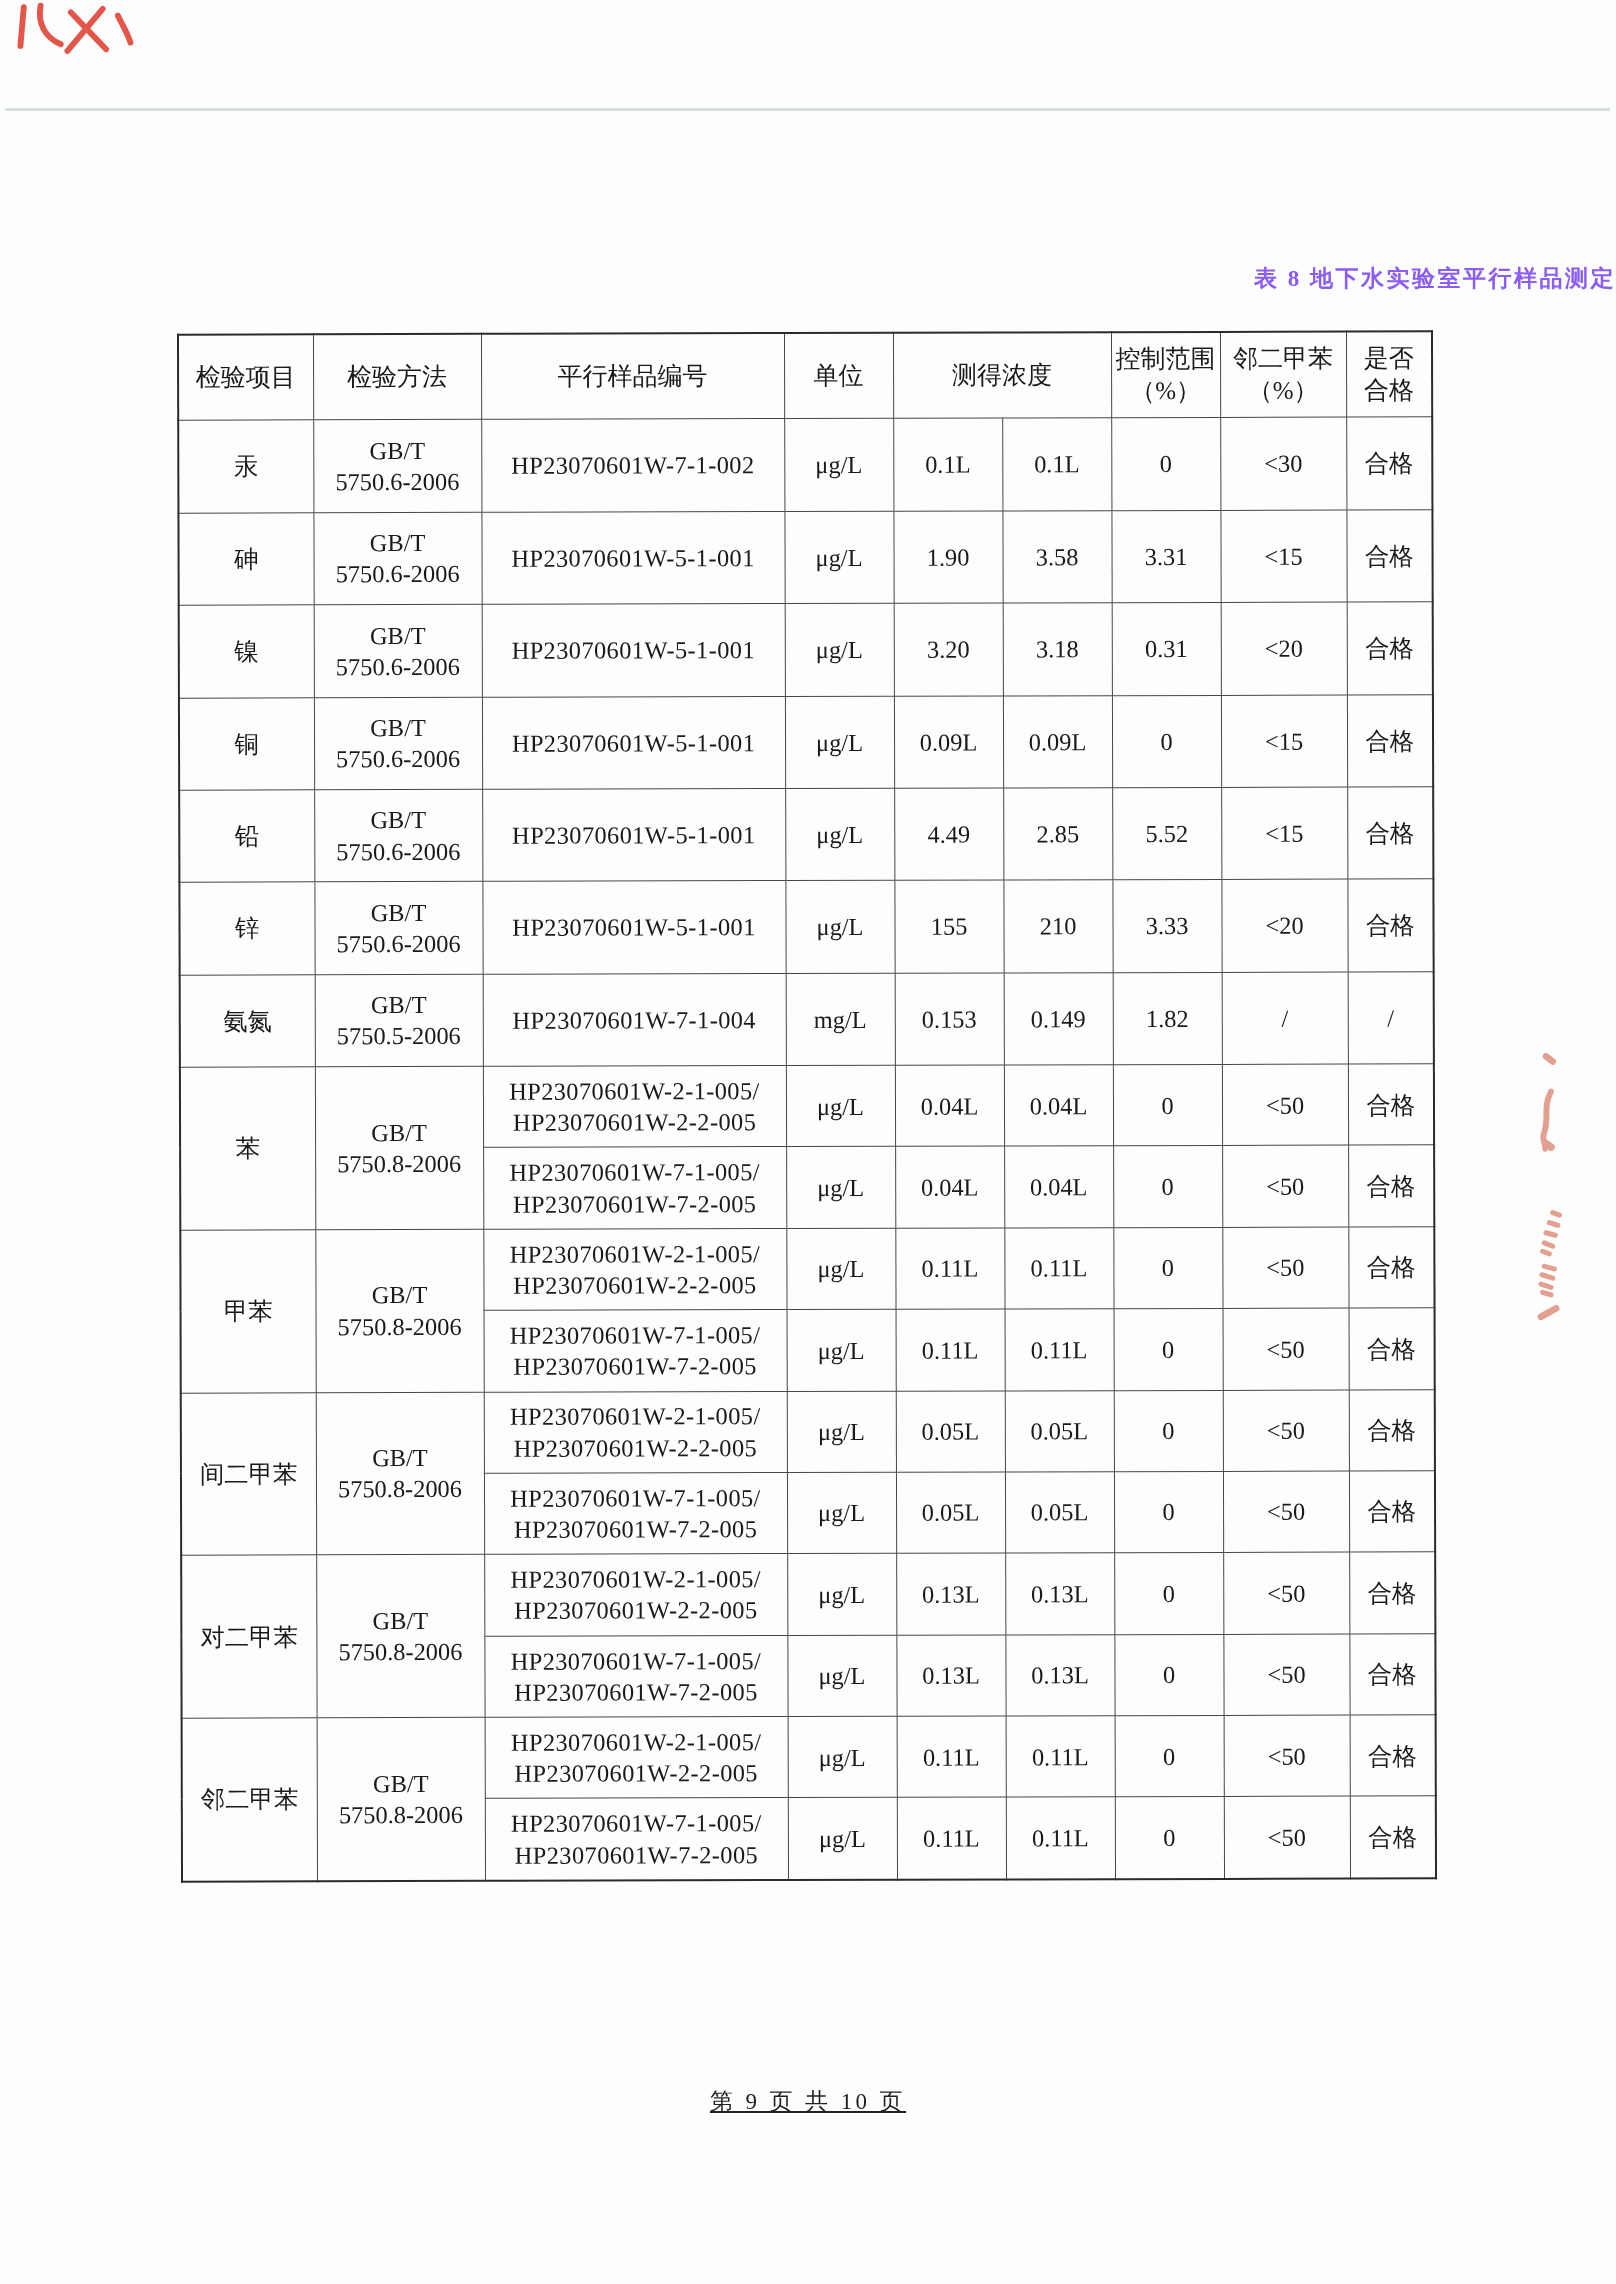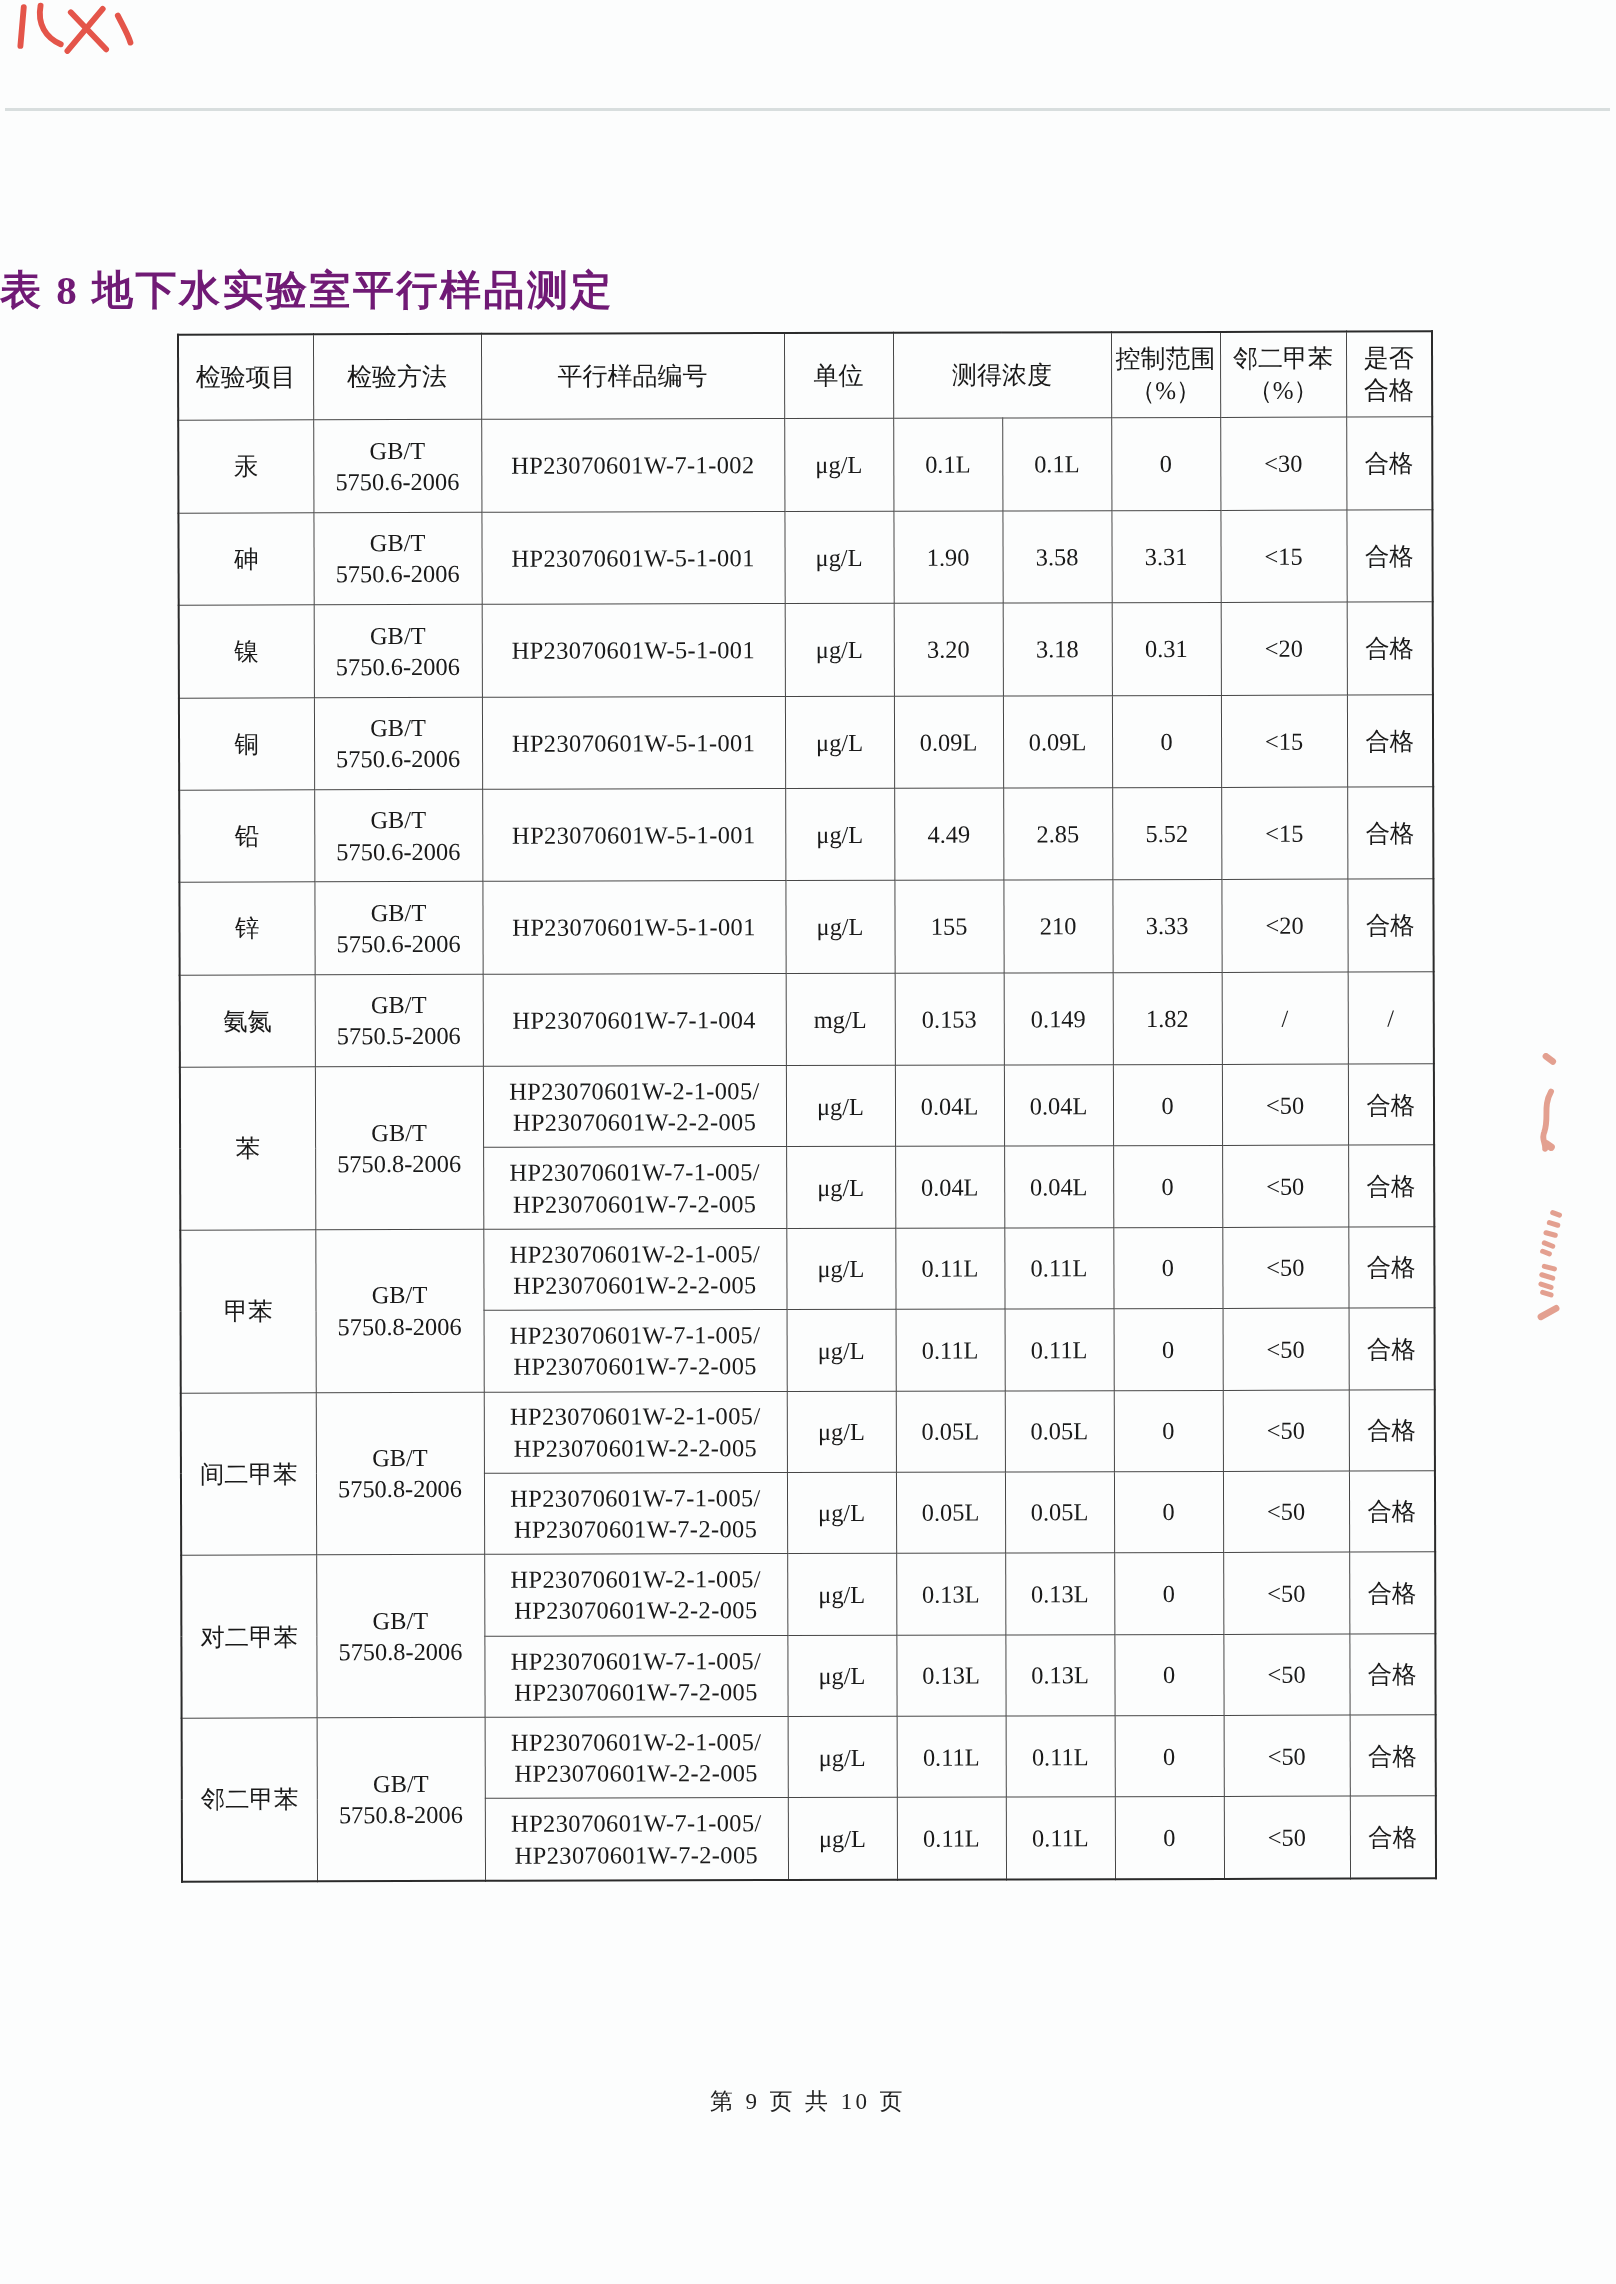--- a/index.html
+++ b/index.html
@@ -7,22 +7,22 @@
     width:1616px;height:2284px;position:relative;overflow:hidden;
     background:#fcfdfd;color:#1c1c1c;
     font-family:"Liberation Serif","DejaVu Serif",serif;
   }
   .scan-line{
     position:absolute;left:5px;top:108px;width:1605px;height:2.5px;
     background:#ccd3d3;opacity:.75;
   }
   .page-title{
     position:absolute;left:0;top:263px;width:100%;
-    text-align:left;font-size:41px;font-weight:bold;letter-spacing:2.5px;
-    color:#701a75;
+    text-align:right;font-size:23px;font-weight:bold;letter-spacing:2.5px;
+    color:#8b5cf6;
   }
   .report-table{
     position:absolute;left:179px;top:332px;width:1256px;
     border-collapse:collapse;table-layout:fixed;
     transform:rotate(-0.15deg);
     border:2.5px solid #2b2b2b;
   }
   .report-table th,.report-table td{
     border:1.7px solid #474747;
     text-align:center;vertical-align:middle;
@@ -30,21 +30,21 @@
     font-size:24.4px;line-height:1.28;
     color:#1a1a1a;
     overflow:hidden;
   }
   .report-table thead th{height:81px;font-size:25px;}
   .report-table tr.single td{height:88px;}
   .report-table tr.sub td{height:77px;}
   .report-table td.sample{font-size:24.4px;letter-spacing:0.4px;}
   .page-footer{
     position:absolute;left:0;top:2086px;width:100%;
-    text-align:center;font-size:23px;letter-spacing:3.4px;color:#222;
+    text-align:center;font-size:23px;letter-spacing:3.4px;color:#222;text-decoration:underline;
   }
   .ink-top-left{position:absolute;left:11.8px;top:1.7px;}
   .ink-right{position:absolute;left:1504px;top:1029px;}
 </style>
 </head>
 <body>
 
 <div class="scan-line"></div>
 
 <svg class="ink-top-left" width="126" height="66" viewBox="0 0 150 78" fill="none">

